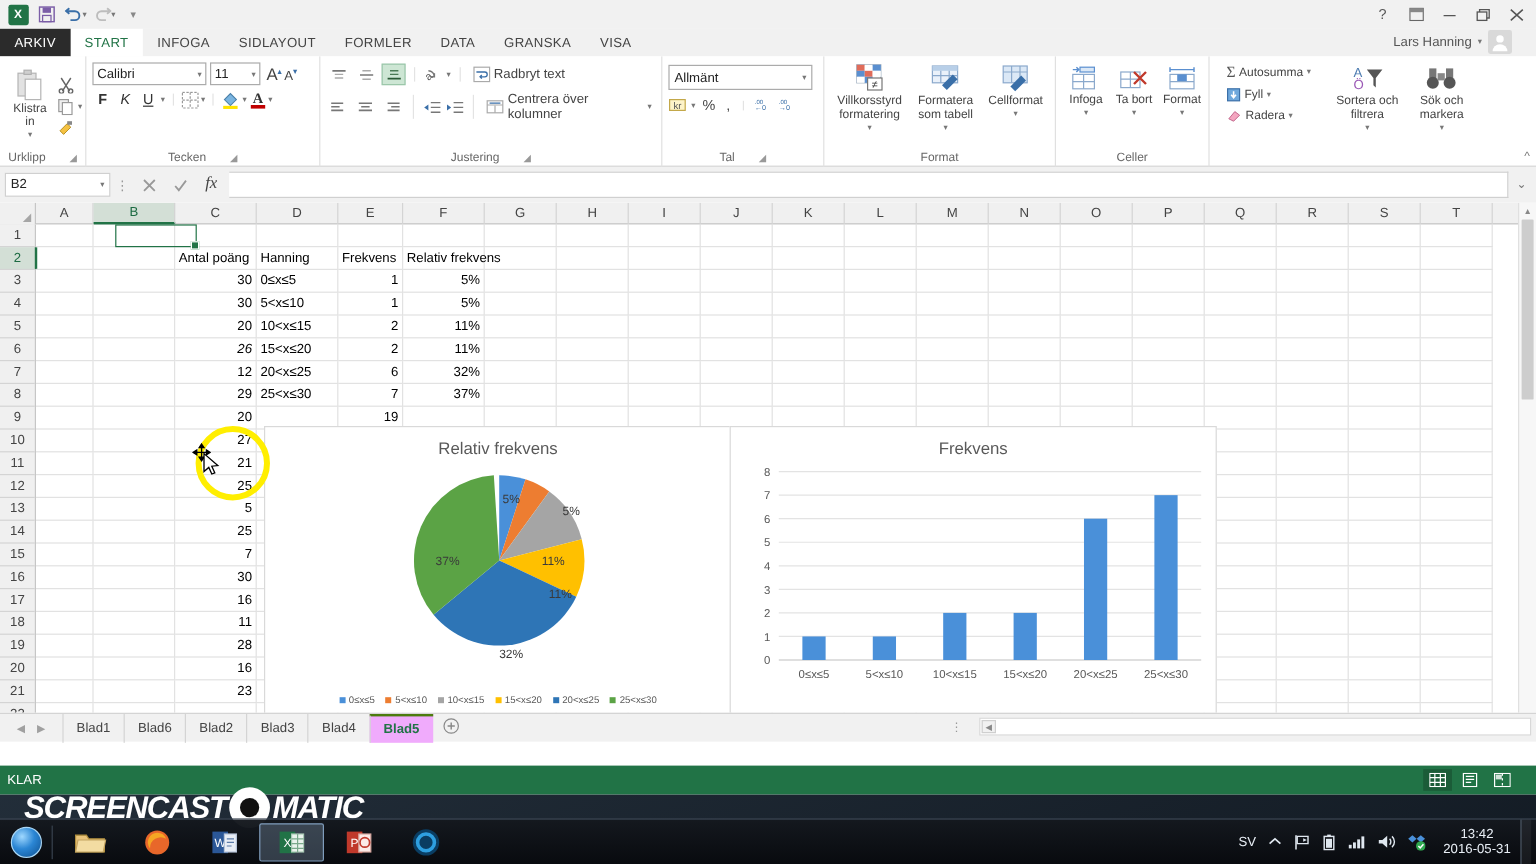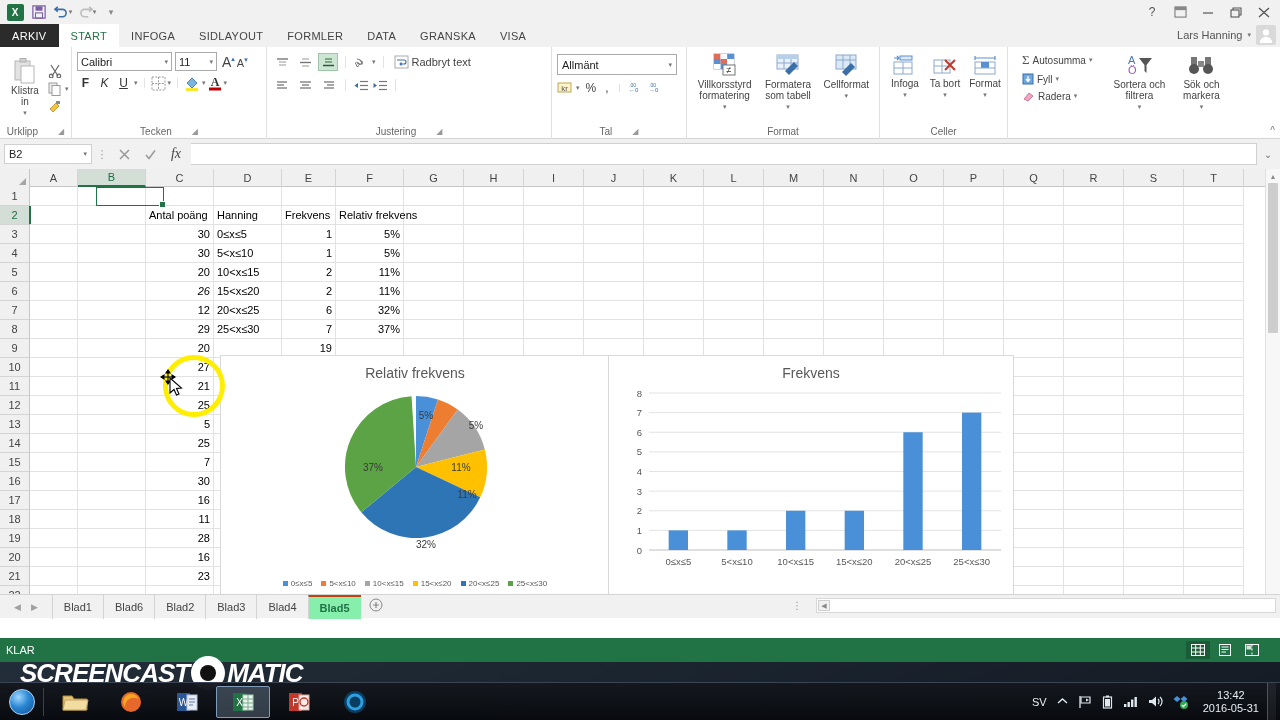--- a/index.html
+++ b/index.html
@@ -77,21 +77,21 @@
   .tab-file {
     background:#2b2b2b; color:#fff; font-size:11px; letter-spacing:.3px;
     height:23px; padding:0 12px; display:flex; align-items:center;
   }
   .tab {
     height:23px; padding:0 12px; display:flex; align-items:center;
     font-size:11px; color:#444; letter-spacing:.3px;
   }
   .tab.active { background:#fff; color:#217346; }
   .user-area {
-    position:absolute; right:4px; top:1px; display:flex; align-items:center; gap:5px;
+    position:absolute; right:20px; top:1px; display:flex; align-items:center; gap:5px;
     font-size:11px; color:#555;justify-content:flex-end;
   }
   .avatar {
     width:20px;height:20px;background:#d9d9d9;border-radius:2px;
     display:flex;align-items:center;justify-content:center;
   }
 
   
   .ribbon {
     height:92px; background:#fff; border-bottom:1px solid #d4d4d4;
@@ -211,21 +211,21 @@
   
   .sheetbar {
     height:24px; background:#f1f1f1; display:flex; align-items:center;
     border-top:1px solid #d4d4d4; position:relative;
   }
   .navarrows { display:flex; gap:10px; padding:0 14px; color:#a0a0a0; font-size:9px;}
   .stab {
     padding:0 11px; height:24px; display:flex; align-items:center;
     font-size:11px; color:#444; border-left:1px solid #d4d4d4;
   }
-  .stab.active { background:#86efac; color:#217346; font-weight:bold; border-top:2px solid #c2410c; }
+  .stab.active { background:#f0abfc; color:#217346; font-weight:bold; border-top:2px solid #4d7c0f; }
   .addsheet { margin-left:8px; color:#888; font-size:13px; }
   .hscroll {
     position:absolute; right:4px; top:3px; width:460px; height:15px;
     background:#fff; border:1px solid #d8d8d8;
   }
   .hscroll-thumb { position:absolute; left:1px; top:1px; width:12px; height:11px;
                    background:#f1f1f1; border:1px solid #cfcfcf; color:#888; font-size:7px;
                    display:flex;align-items:center;justify-content:center;}
   .sb-dots { position:absolute; right:478px; top:5px; color:#999; font-size:10px; }
 
@@ -535,20 +535,32 @@
             </span>
             <span class="icon-box">
               <svg width="16" height="13" viewBox="0 0 16 13">
                   <line x1="7" y1="2.5" x2="15" y2="2.5" stroke="#777" stroke-width="1.2"></line>
                   <line x1="7" y1="6.5" x2="15" y2="6.5" stroke="#777" stroke-width="1.2"></line>
                   <line x1="7" y1="10.5" x2="15" y2="10.5" stroke="#777" stroke-width="1.2"></line>
                   <path d="M1.5 4 L5 6.5 L1.5 9" fill="#3a6fa8"></path>
                 </svg>
             </span>
             <span class="divider-v"></span>
+            <span class="sm-btn" style="font-size:11px">
+              <span class="icon-box">
+                <svg width="15" height="14" viewBox="0 0 15 14">
+                    <rect x="1" y="2" width="13" height="10" fill="none" stroke="#aaa"></rect>
+                    <line x1="1" y1="5.5" x2="14" y2="5.5" stroke="#aaa"></line>
+                    <line x1="7.5" y1="6" x2="7.5" y2="12" stroke="#aaa"></line>
+                    <path d="M3 4 H12" stroke="#3a6fa8" stroke-width="1.1"></path>
+                  </svg>
+              </span>
+              <span>Centrera över kolumner</span>
+              <span class="caret">▾</span>
+            </span>
           </div>
         </div>
         <div class="rgroup-label">
           <span>Justering</span>
             <span class="dlg">◢</span>
         </div>
       </div>
 
       <div class="rgroup" style="width:135px">
         <div class="rgroup-body" style="flex-direction:column;gap:6px;padding-top:7px">

